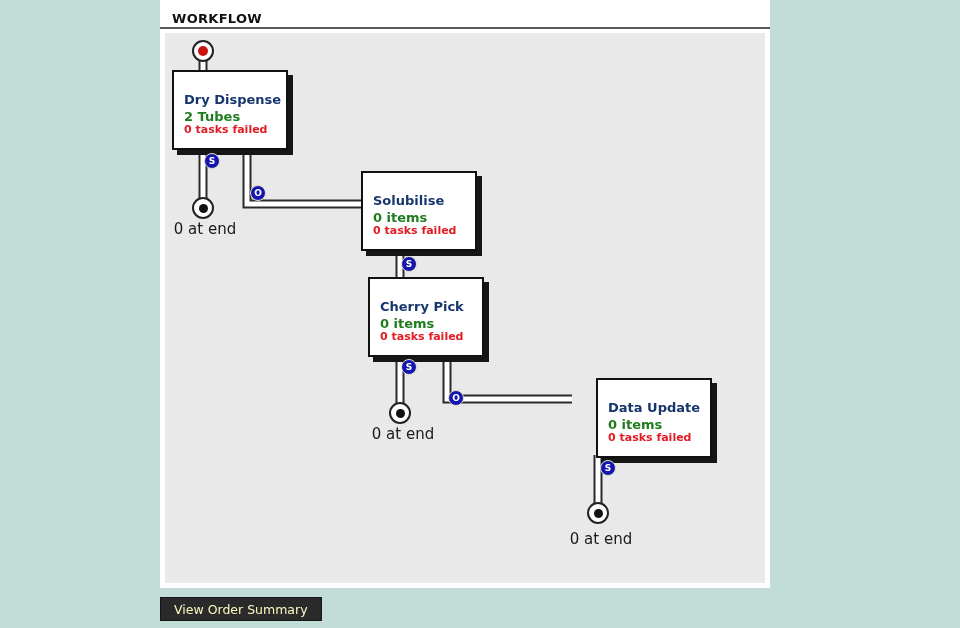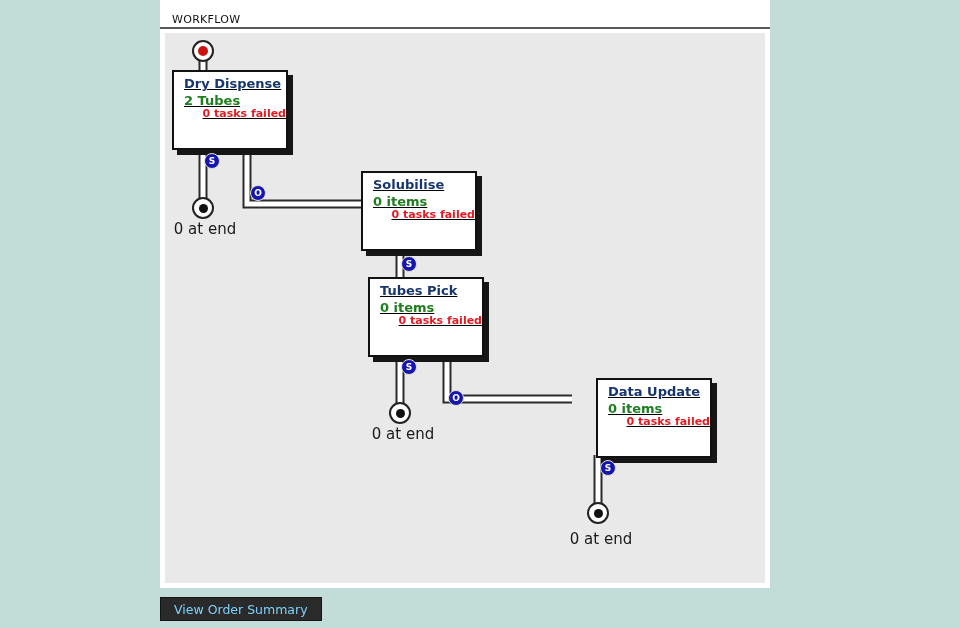--- a/index.html
+++ b/index.html
@@ -15,22 +15,22 @@
     left: 160px; top: 0;
     width: 610px; height: 588px;
     background: #ffffff;
   }
   .panel-header {
     height: 29px;
     padding: 8px 0 0 12px;
     border-bottom: 2px solid #595959;
   }
   .panel-header .title {
-    font-size: 11px;
-    font-weight: normal;
+    font-size: 13px;
+    font-weight: bold;
     color: #111;
     letter-spacing: 0.3px;
   }
   .canvas {
     position: absolute;
     left: 5px; top: 33px;
     width: 600px; height: 550px;
     background: #e9e9e9;
   }
   .pipes {
@@ -38,22 +38,21 @@
     left: 0; top: 0;
     z-index: 1;
   }
   .node-box {
     position: absolute;
     width: 116px; height: 80px;
     background: #ffffff;
     border: 2px solid #111;
     box-shadow: 5px 5px 0 #161616;
     z-index: 2;
-    padding: 4px 0 0 10px;
-    text-decoration: underline;
+    padding: 20px 0 0 10px;
   }
   .node-title {
     font-size: 13px;
     font-weight: bold;
     color: #17366e;
     margin-bottom: 3px;
     white-space: nowrap;
   }
   .node-items {
     font-size: 13px;
@@ -61,21 +60,20 @@
     color: #1e7d1e;
     line-height: 13px;
     white-space: nowrap;
   }
   .node-failed {
     font-size: 11px;
     font-weight: bold;
     color: #e31b23;
     line-height: 13px;
     white-space: nowrap;
-    text-align: right;
   }
   .terminal {
     position: absolute;
     width: 22px; height: 22px;
     background: #ffffff;
     border: 2px solid #222;
     border-radius: 50%;
     z-index: 3;
     display: flex;
     align-items: center;
@@ -108,21 +106,21 @@
     color: #1a1a1a;
     z-index: 3;
     transform: translateX(-50%);
     white-space: nowrap;
   }
   .summary-button {
     position: absolute;
     left: 160px; top: 597px;
     height: 24px;
     background: #2a2a2a;
-    color: #7dd3fc;
+    color: #fef9c3;
     font-family: "DejaVu Sans", "Liberation Sans", sans-serif;
     font-size: 12.5px;
     padding: 0 13px;
     border: 1px solid #161616;
     cursor: pointer;
   }
   
   #node-0 { left: 7px;   top: 37px;  }
   #node-1 { left: 196px; top: 138px; }
   #node-2 { left: 203px; top: 244px; }
@@ -186,21 +184,21 @@
       <div class="node-failed">0 tasks failed</div>
     </div>
 
     <div class="node-box" id="node-1">
       <div class="node-title">Solubilise</div>
       <div class="node-items">0 items</div>
       <div class="node-failed">0 tasks failed</div>
     </div>
 
     <div class="node-box" id="node-2">
-      <div class="node-title">Tubes Pick</div>
+      <div class="node-title">Cherry Pick</div>
       <div class="node-items">0 items</div>
       <div class="node-failed">0 tasks failed</div>
     </div>
 
     <div class="node-box" id="node-3">
       <div class="node-title">Data Update</div>
       <div class="node-items">0 items</div>
       <div class="node-failed">0 tasks failed</div>
     </div>
 

